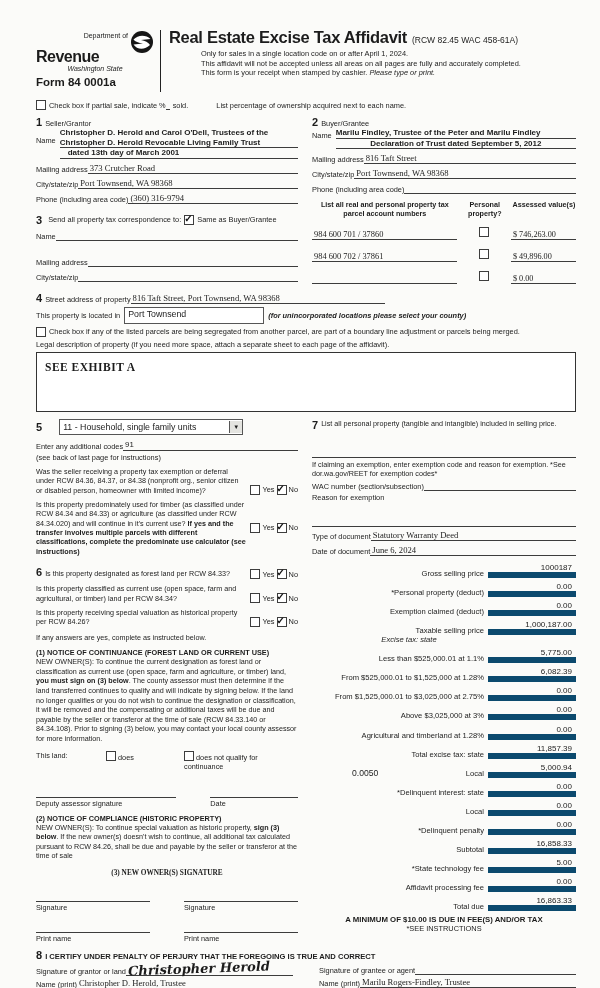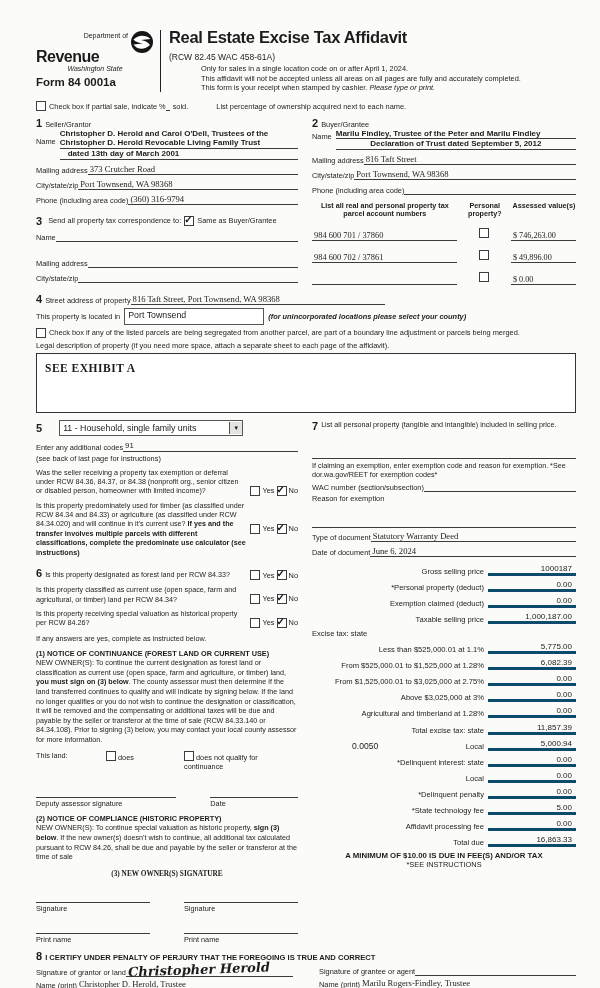--- a/index.html
+++ b/index.html
@@ -9,21 +9,21 @@
   
   .hdr{display:flex;align-items:flex-start;}
   .logoblk{width:118px;flex:none;padding-top:2px;}
   .dept-row{display:flex;justify-content:flex-end;align-items:flex-start;gap:2px;}
   .dept-small{font-size:7px;margin-top:2px;}
   .rev{font-size:16px;font-weight:bold;letter-spacing:-.5px;line-height:.9;text-align:left;margin-top:-8px;width:80px;}
   .wast{font-size:7px;font-style:italic;text-align:center;margin-top:1px;}
   .formno{font-size:11.5px;font-weight:bold;margin-top:4px;}
   .vr{width:0;border-left:1.5px solid #222;height:62px;margin:2px 8px 0 6px;flex:none;}
   .titleblk{flex:1;}
-  .title-line{display:flex;align-items:baseline;gap:5px;flex-direction:column;}
+  .title-line{display:flex;align-items:baseline;gap:5px;}
   .title{font-size:16.5px;font-weight:bold;letter-spacing:-.3px;}
   .titlesuffix{font-size:8.5px;}
   .note{font-size:7.4px;line-height:1.3;margin-top:2px;margin-left:32px;}
   .note i{font-style:italic;}
   
   .lbl{font-size:7.4px;}
   .sm{font-size:7.2px;}
   .num{font-size:11px;font-weight:bold;margin-right:3px;}
   .frow{display:flex;align-items:flex-end;margin-top:5px;}
   .fill{flex:1;border-bottom:1px solid #3c3c3c;min-height:9px;padding:0 2px;
@@ -55,22 +55,22 @@
   .qrow{display:flex;margin-top:5px;gap:4px;}
   .qtext{flex:1;font-size:7.2px;line-height:1.3;}
   .qtext b{font-weight:bold;}
   .para{font-size:7.2px;line-height:1.33;margin-top:3px;}
   .ntitle{font-size:7.3px;font-weight:bold;margin-top:6px;}
   .center{text-align:center;}
   
   .trow{display:flex;align-items:flex-end;margin-top:4.1px;font-size:7.6px;}
   .tlabel{flex:1;text-align:right;padding-right:4px;white-space:nowrap;}
   .tprefix{position:absolute;left:40px;font-size:8.6px;}
-  .tval{width:84px;border-bottom:3px solid #0c4a6e;text-align:right;padding-right:4px;font-size:8px;flex:none;}
-  .texcise{text-align:left;font-size:7.6px;margin-top:5px;padding-right:70px;}
+  .tval{width:84px;border-bottom:6px solid #0c4a6e;text-align:right;padding-right:4px;font-size:8px;flex:none;}
+  .texcise{text-align:center;font-size:7.6px;padding-right:70px;font-style:italic;}
   .tmin{font-size:7.8px;font-weight:bold;text-align:center;margin-top:4px;}
   .tsee{font-size:7.4px;text-align:center;}
   
   .sec8hdr{font-size:7.6px;font-weight:bold;margin-top:6px;display:flex;align-items:baseline;}
   .cols8{display:flex;gap:26px;margin-top:2px;}
   .c8{flex:1;min-width:0;}
   .script{font-family:"DejaVu Serif",serif;font-style:italic;font-weight:bold;font-size:13px;
           transform:rotate(-2deg);display:inline-block;line-height:.6;white-space:nowrap;}
   .sigpair{display:flex;gap:34px;margin-top:14px;}
   .sigcell{flex:1;}
@@ -426,20 +426,24 @@
         </div>
       <div class="trow">
           <span class="tlabel">Local</span>
           <span class="tval">0.00</span>
         </div>
       <div class="trow">
           <span class="tlabel">*Delinquent penalty</span>
           <span class="tval">0.00</span>
         </div>
       <div class="trow">
+          <span class="tlabel">Subtotal</span>
+          <span class="tval">16,858.33</span>
+        </div>
+      <div class="trow">
           <span class="tlabel">*State technology fee</span>
           <span class="tval">5.00</span>
         </div>
       <div class="trow">
           <span class="tlabel">Affidavit processing fee</span>
           <span class="tval">0.00</span>
         </div>
       <div class="trow">
           <span class="tlabel">Total due</span>
           <span class="tval">16,863.33</span>

